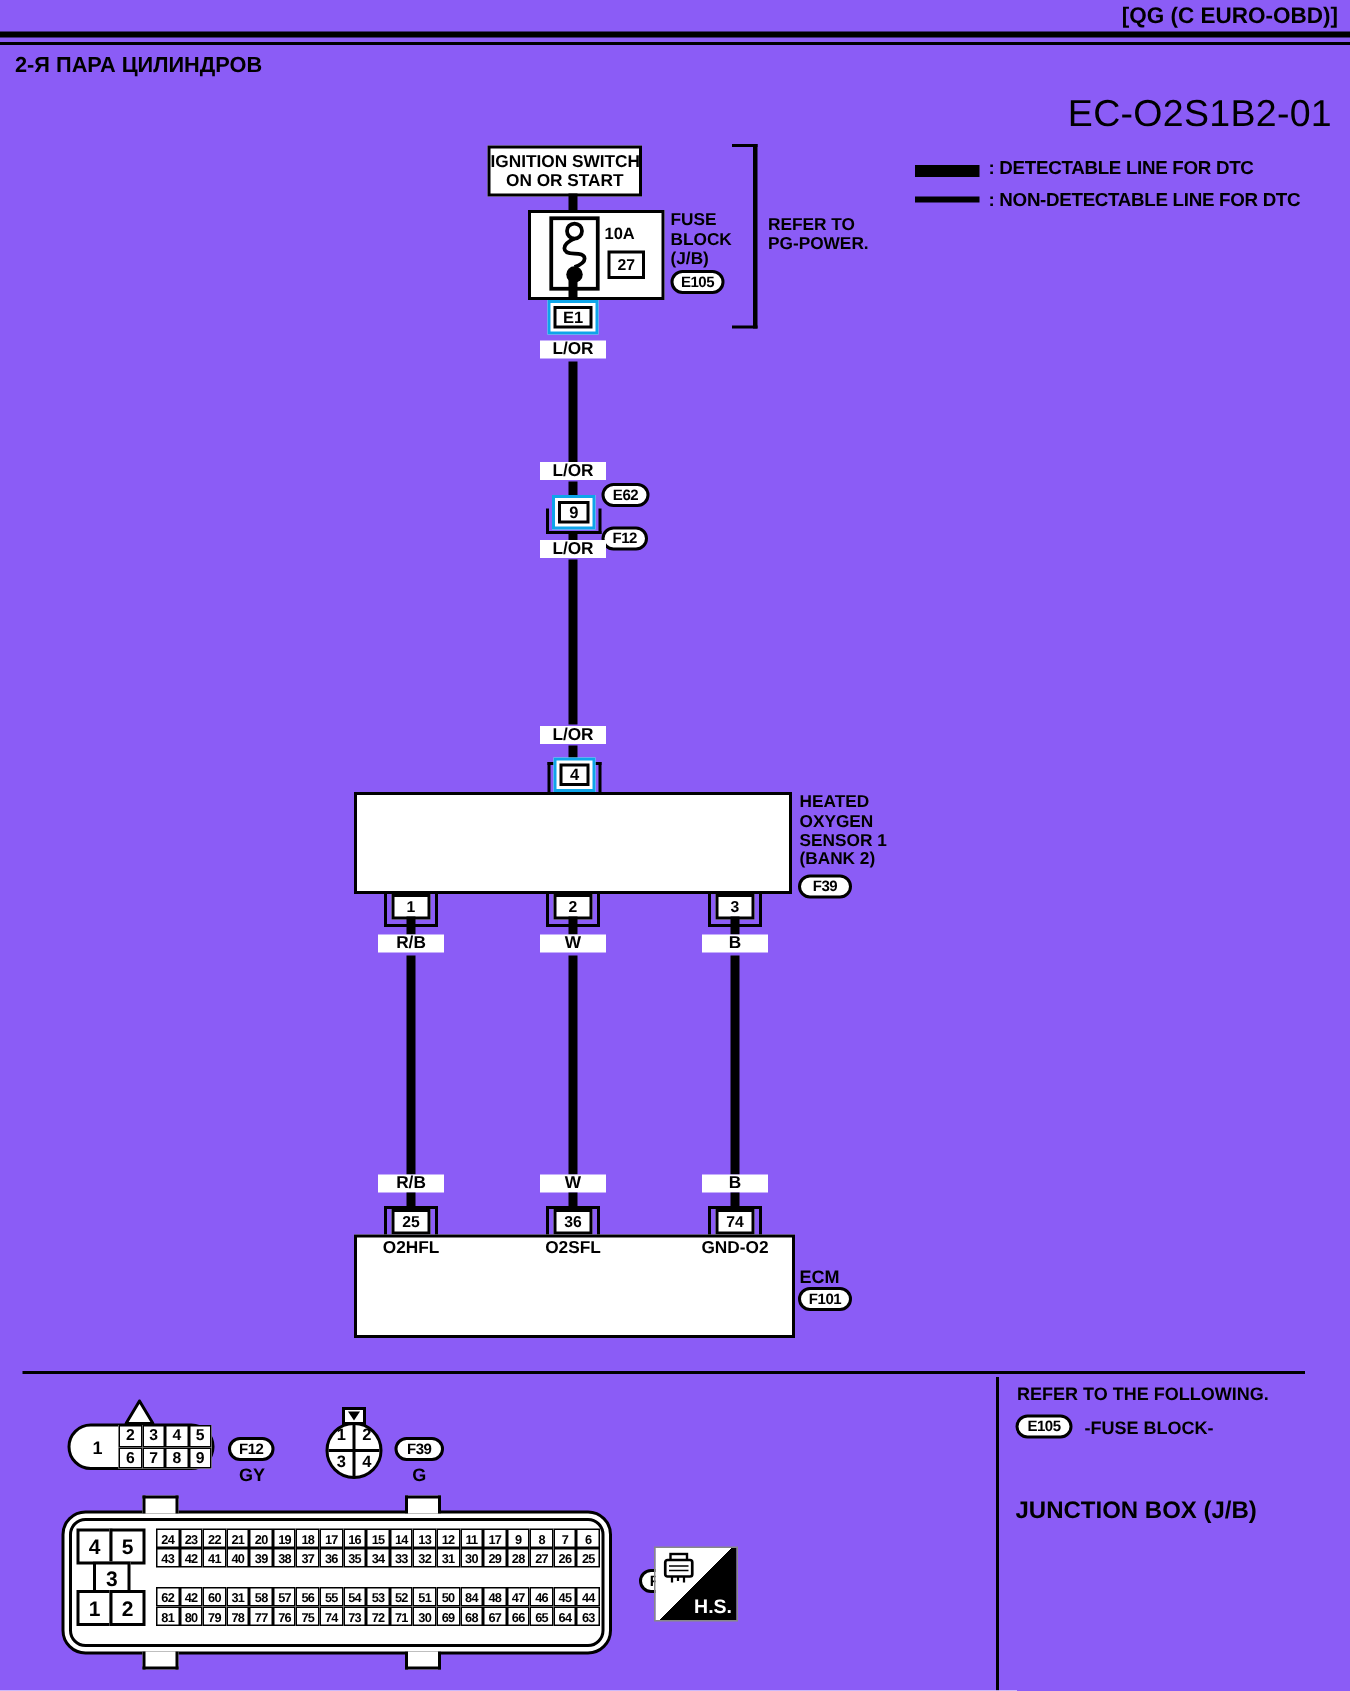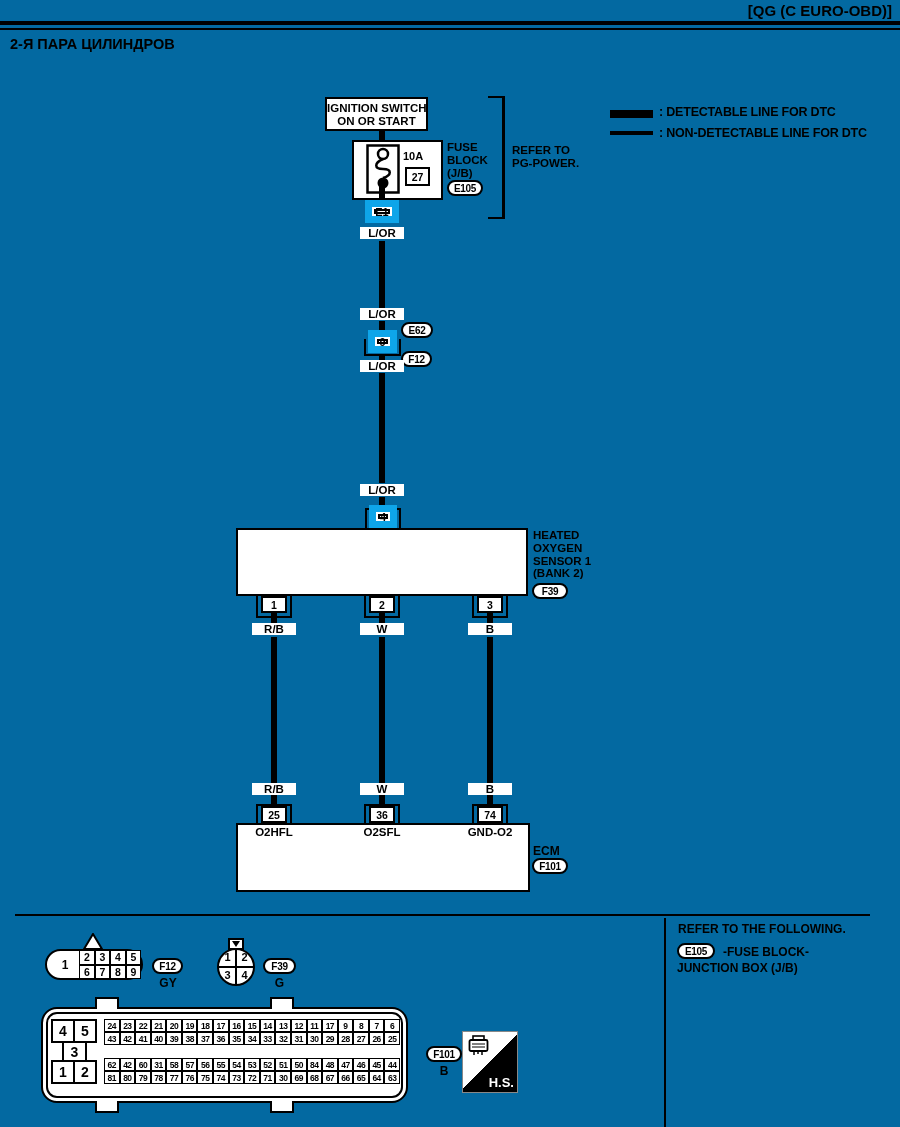--- a/index.html
+++ b/index.html
@@ -1,48 +1,49 @@
 <!DOCTYPE html>
 <html><head>
 <meta charset="utf-8">
 <style>
   * { box-sizing: border-box; margin: 0; padding: 0; }
   html,body { background:#fff; }
   body { font-family: "Liberation Sans", sans-serif; color:#000; }
-  #canvas { position:relative; width:900px; height:1127px; background:#0369a1; overflow:hidden;padding-left:20px; }
+  #canvas { position:relative; width:900px; height:1127px; background:#8b5cf6; overflow:hidden;padding-left:20px; }
   .abs { position:absolute; }
   .b { font-weight:bold; }
   .ctr { text-align:center; }
   .nw { white-space:nowrap; }
   .box2 { position:absolute; border:2px solid #000; background:#fff; }
   .wire { position:absolute; width:6px; background:#000; }
   .bracket { position:absolute; border-left:2px solid #000; border-right:2px solid #000; }
   .open-top { border-bottom:2px solid #000; }
   .open-bottom { border-top:2px solid #000; }
   .tbox { position:absolute; border:2px solid #000; background:#fff; display:flex; align-items:center; justify-content:center; font-weight:bold; font-size:10.5px; }
-  .dbox { position:absolute; border:7px solid #0ea5e9; background:#fff; padding:2px; }
+  .dbox { position:absolute; border:2px solid #0ea5e9; background:#fff; padding:2px; }
   .dbox-in { border:2px solid #000; width:100%; height:100%; display:flex; align-items:center; justify-content:center; font-weight:bold; font-size:11px; background:#fff; }
   .pill { position:absolute; border:2px solid #000; border-radius:9px; background:#fff; display:flex; align-items:center; justify-content:center; font-weight:bold; font-size:10px; height:16px; padding:0 3px; letter-spacing:-0.3px; }
   .lor { position:absolute; width:44px; text-align:center; font-weight:bold; font-size:11.5px; background:#fff; }
   .wcol { position:absolute; width:44px; text-align:center; font-weight:bold; font-size:11.5px; background:#fff; }
   .pingrid { position:absolute; display:grid; background:#fff; }
   .pcell { border:1px solid #000; background:#fff; display:flex; align-items:center; justify-content:center; font-weight:bold; font-size:8.5px; letter-spacing:-0.5px; overflow:hidden; }
   .kcell { position:absolute; border:2px solid #000; background:#fff; display:flex; align-items:center; justify-content:center; font-weight:bold; font-size:14px; }
   .f39pin { position:absolute; width:13px; height:14px; display:flex; align-items:center; justify-content:center; font-weight:bold; font-size:11px; }
   .legend-text { position:absolute; font-weight:bold; font-size:12.5px; letter-spacing:-0.2px; white-space:nowrap; }
   .smalltext { font-weight:bold; font-size:11.5px; line-height:12.8px; white-space:nowrap; }
 </style>
 </head>
 <body>
 
 <div id="canvas">
 
   <div class="abs b nw" style="right:8px;top:2px;font-size:15px;">[QG (C EURO-OBD)]</div>
   <div class="abs" style="left:0;top:21px;width:900px;height:9px;border-top:4px solid #000;border-bottom:2px solid #000;"></div>
   <div class="abs b nw" style="left:10px;top:36px;font-size:14.5px;">2-Я ПАРА ЦИЛИНДРОВ</div>
+  <div class="abs nw" style="right:12px;top:62px;font-size:25px;letter-spacing:0.2px;">EC-O2S1B2-01</div>
 
   <div class="abs" style="left:610px;top:110px;width:43px;height:8px;background:#000;"></div>
   <div class="legend-text" style="left:659px;top:105px;">: DETECTABLE LINE FOR DTC</div>
   <div class="abs" style="left:610px;top:131px;width:43px;height:4px;background:#000;"></div>
   <div class="legend-text" style="left:659px;top:126px;">: NON-DETECTABLE LINE FOR DTC</div>
 
   <div class="box2 ctr" style="left:325px;top:97px;width:103px;height:34px;padding-top:3px;">
     <div class="smalltext">IGNITION SWITCH</div>
     <div class="smalltext">ON OR START</div>
   </div>
@@ -273,28 +274,28 @@
       <div class="pcell">67</div>
       <div class="pcell">66</div>
       <div class="pcell">65</div>
       <div class="pcell">64</div>
       <div class="pcell">63</div>
     </div>
 
   <div class="pill" style="left:426px;top:1046px;min-width:36px;">F101</div>
   <div class="abs ctr b" style="left:426px;top:1064px;width:36px;font-size:12px;">B</div>
 
-  <div class="abs" style="left:462px;top:1031px;width:56px;height:62px;border:1px solid #888;background:linear-gradient(135deg,#fff 49.5%,#000 50%);">
+  <div class="abs" style="left:436px;top:1031px;width:56px;height:50px;border:1px solid #888;background:linear-gradient(135deg,#fff 49.5%,#000 50%);">
     <svg style="position:absolute;left:3px;top:2px;" width="26" height="24" viewBox="0 0 26 24">
       <rect x="7" y="2" width="11" height="5" fill="#fff" stroke="#000" stroke-width="1.6"></rect>
       <rect x="3.5" y="6" width="18" height="11" rx="1.5" fill="#fff" stroke="#000" stroke-width="1.8"></rect>
       <path d="M8,17 v4 M12,17 v3 M16,17 v4" stroke="#000" stroke-width="1.5" fill="none"></path>
       <path d="M6,10 h13 M6,13 h13" stroke="#000" stroke-width="1"></path>
     </svg>
     <div style="position:absolute;right:3px;bottom:2px;color:#fff;font-weight:bold;font-size:13px;">H.S.</div>
   </div>
 
   <div class="abs b nw" style="left:678px;top:922px;font-size:12px;">REFER TO THE FOLLOWING.</div>
   <div class="pill" style="left:677px;top:943px;min-width:38px;">E105</div>
   <div class="abs b nw" style="left:723px;top:945px;font-size:12px;">-FUSE BLOCK-</div>
-  <div class="abs b nw" style="left:677px;top:961px;font-size:12px;">JUNCTION BOX (J/B)</div>
+  <div class="abs b nw" style="left:677px;top:999px;font-size:16px;">JUNCTION BOX (J/B)</div>
 
 </div>
 
 </body></html>

